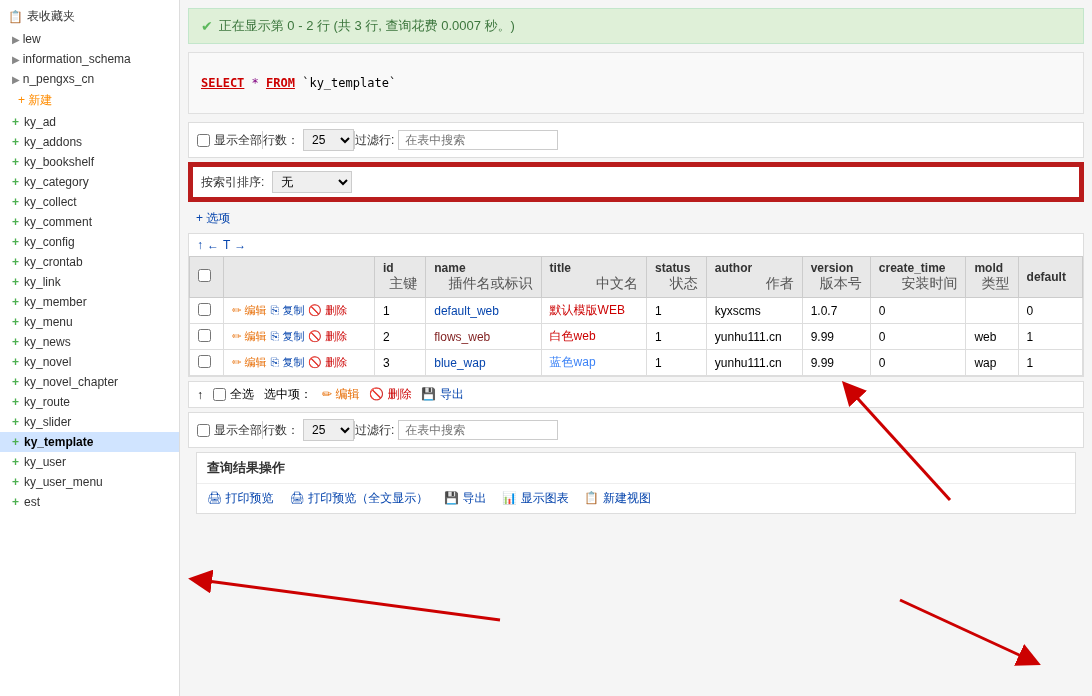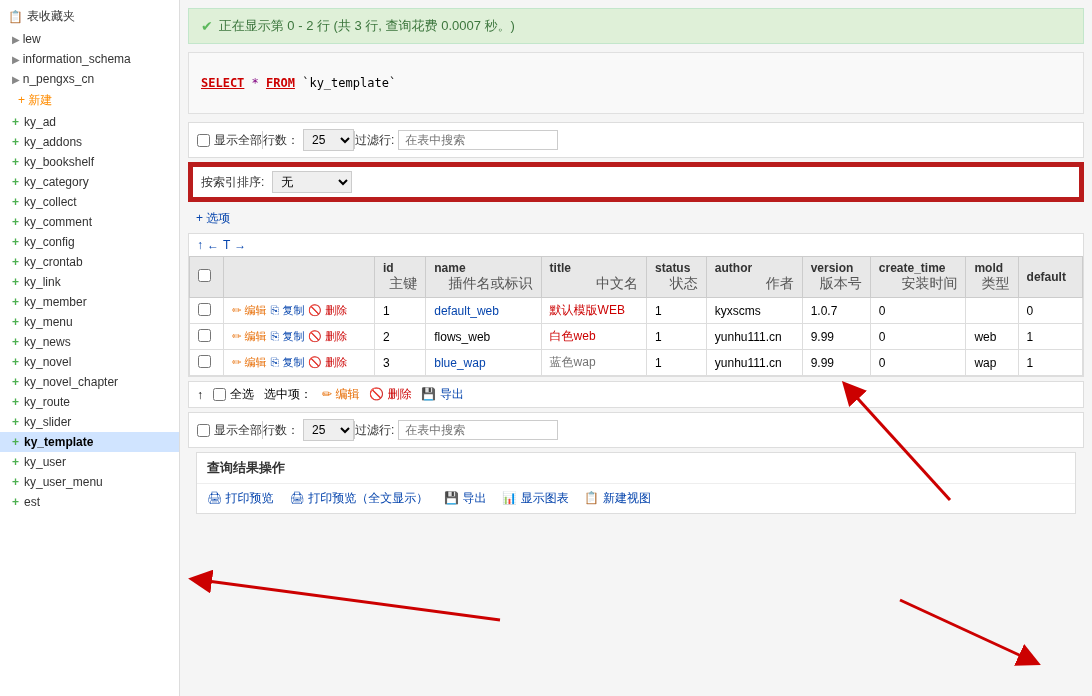--- a/index.html
+++ b/index.html
@@ -365,41 +365,41 @@
           <tr>
             <td><input type="checkbox" style=""></td>
             <td>
     <span class="action-icons">
       <span class="edit-btn">✏ 编辑</span>
       <span class="copy-btn">⎘ 复制</span>
       <span class="del-btn">🚫 删除</span>
     </span>
             </td>
             <td>2</td>
-            <td style="color: #000000;">flows_web</td>
+            <td style="color: #7f1d1d;">flows_web</td>
             <td style="color: rgb(204, 0, 0);">白色web</td>
             <td>1</td>
             <td>yunhu111.cn</td>
             <td>9.99</td>
             <td>0</td>
             <td>web</td>
             <td>1</td>
           </tr>
           <tr>
             <td><input type="checkbox" style=""></td>
             <td>
     <span class="action-icons">
       <span class="edit-btn">✏ 编辑</span>
       <span class="copy-btn">⎘ 复制</span>
       <span class="del-btn">🚫 删除</span>
     </span>
             </td>
             <td>3</td>
             <td style="color: rgb(6, 69, 173);">blue_wap</td>
-            <td style="color: #737373;">蓝色wap</td>
+            <td style="color: #3b82f6;">蓝色wap</td>
             <td>1</td>
             <td>yunhu111.cn</td>
             <td>9.99</td>
             <td>0</td>
             <td>wap</td>
             <td>1</td>
           </tr>
         </tbody>
     </table>
   </div>

